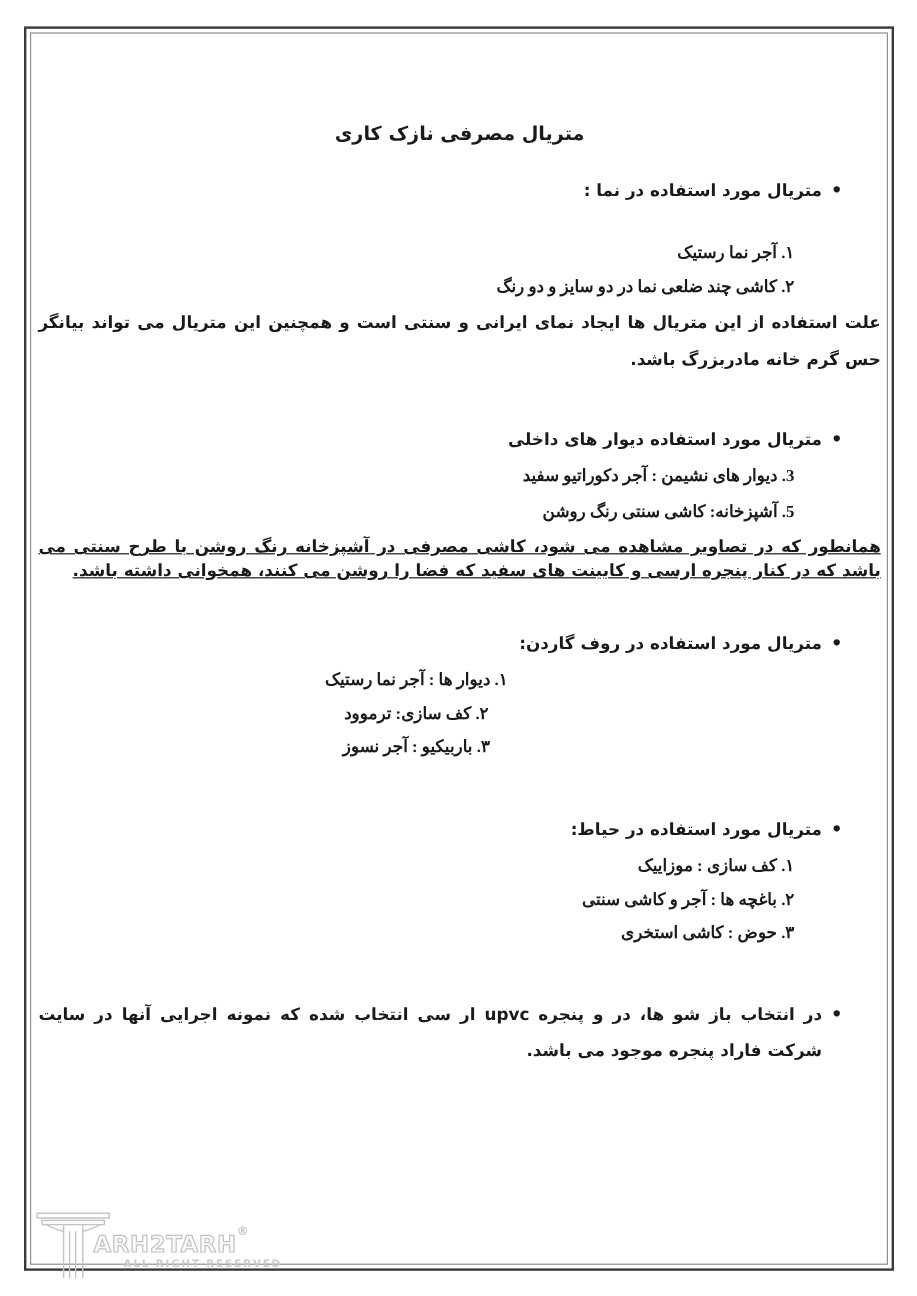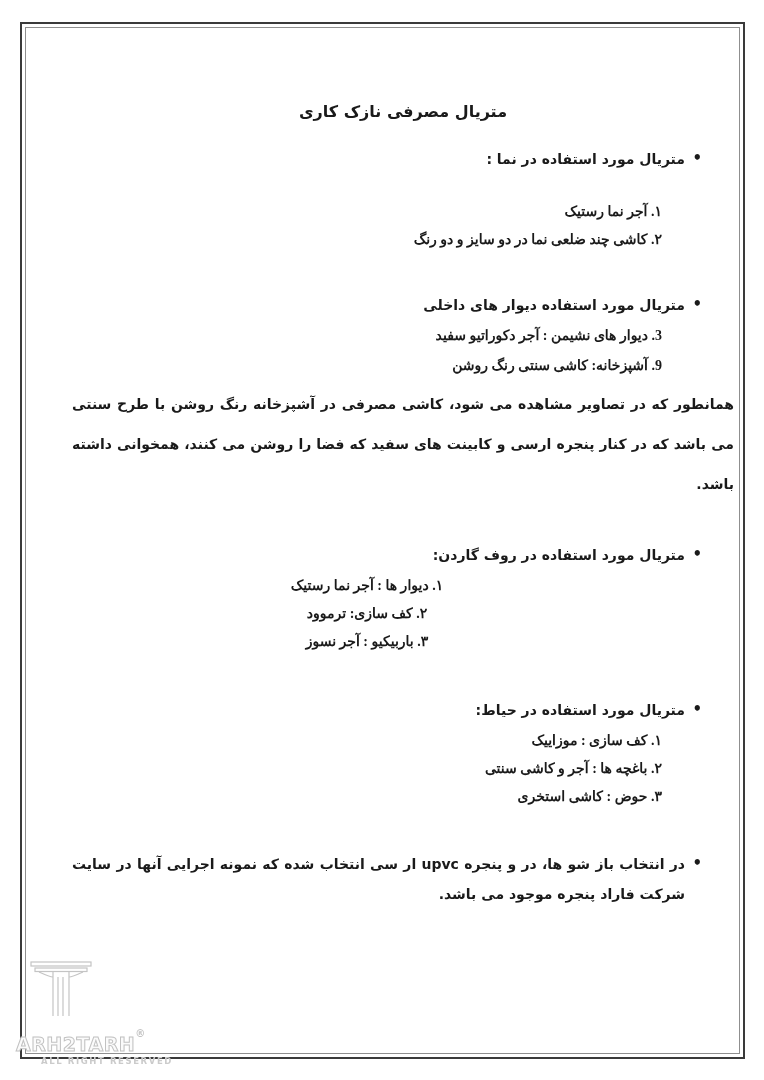--- a/index.html
+++ b/index.html
@@ -32,21 +32,20 @@
 
   .content {
     position: absolute;
     left: 32px;
     right: 30px;
     top: 100px;
     direction: rtl;
     text-align: right;
     font-size: 14px;
     line-height: 22px;
-    margin-left: 40px;
   }
 
   h1.title {
     margin: 0 0 20px 0;
     text-align: center;
     font-size: 16px;
     line-height: 24px;
     font-weight: bold;
   }
 
@@ -83,21 +82,20 @@
 
   
   .watermark {
     position: absolute;
     left: 30px;
     bottom: 14px;
     display: flex;
     align-items: flex-start;
     direction: ltr;
     z-index: 5;
-    flex-direction: column;
   }
   .wm-column { display: block; }
   .wm-text {
     margin-left: -14px;
     margin-top: 16px;
   }
   .wm-brand-row { white-space: nowrap; }
   .wm-brand {
     font-size: 19px;
     font-weight: bold;
@@ -132,32 +130,33 @@
   <h1 class="title">متریال مصرفی نازک کاری</h1>
 
   <div class="bullet" style="margin-top:24px;">
     <span class="dot">•</span>
     <span>متریال مورد استفاده در نما :</span>
   </div>
   <div class="items" style="margin-top:28px;">
     <div class="item">۱. آجر نما رستیک</div>
     <div class="item">۲. کاشی چند ضلعی نما در دو سایز و دو رنگ</div>
   </div>
+  <p class="para" style="margin-top:0;">علت استفاده از این متریال ها ایجاد نمای ایرانی و سنتی است و همچنین این متریال می تواند بیانگر حس گرم خانه مادربزرگ باشد.</p>
 
   <div class="bullet" style="margin-top:40px;">
     <span class="dot">•</span>
     <span>متریال مورد استفاده دیوار های داخلی</span>
   </div>
   <div class="items" style="margin-top:6px;">
     <div class="item">3. دیوار های نشیمن : آجر دکوراتیو سفید</div>
   </div>
   <div class="items" style="margin-top:2px;">
-    <div class="item">9. آشپزخانه: کاشی سنتی رنگ روشن</div>
-  </div>
-  <p class="para" style="margin-top:4px; line-height:40px;">همانطور که در تصاویر مشاهده می شود، کاشی مصرفی در آشپزخانه رنگ روشن با طرح سنتی می باشد که در کنار پنجره ارسی و کابینت های سفید که فضا را روشن می کنند، همخوانی داشته باشد.</p>
+    <div class="item">5. آشپزخانه: کاشی سنتی رنگ روشن</div>
+  </div>
+  <p class="para" style="margin-top:4px; line-height:20px;text-decoration:underline;">همانطور که در تصاویر مشاهده می شود، کاشی مصرفی در آشپزخانه رنگ روشن با طرح سنتی می باشد که در کنار پنجره ارسی و کابینت های سفید که فضا را روشن می کنند، همخوانی داشته باشد.</p>
 
   <div class="bullet" style="margin-top:40px;">
     <span class="dot">•</span>
     <span>متریال مورد استفاده در روف گاردن:</span>
   </div>
   <div class="items" style="margin-top:6px;text-align:center;">
     <div class="item">۱. دیوار ها : آجر نما رستیک</div>
     <div class="item">۲. کف سازی: ترموود</div>
     <div class="item">۳. باربیکیو : آجر نسوز</div>
   </div>

